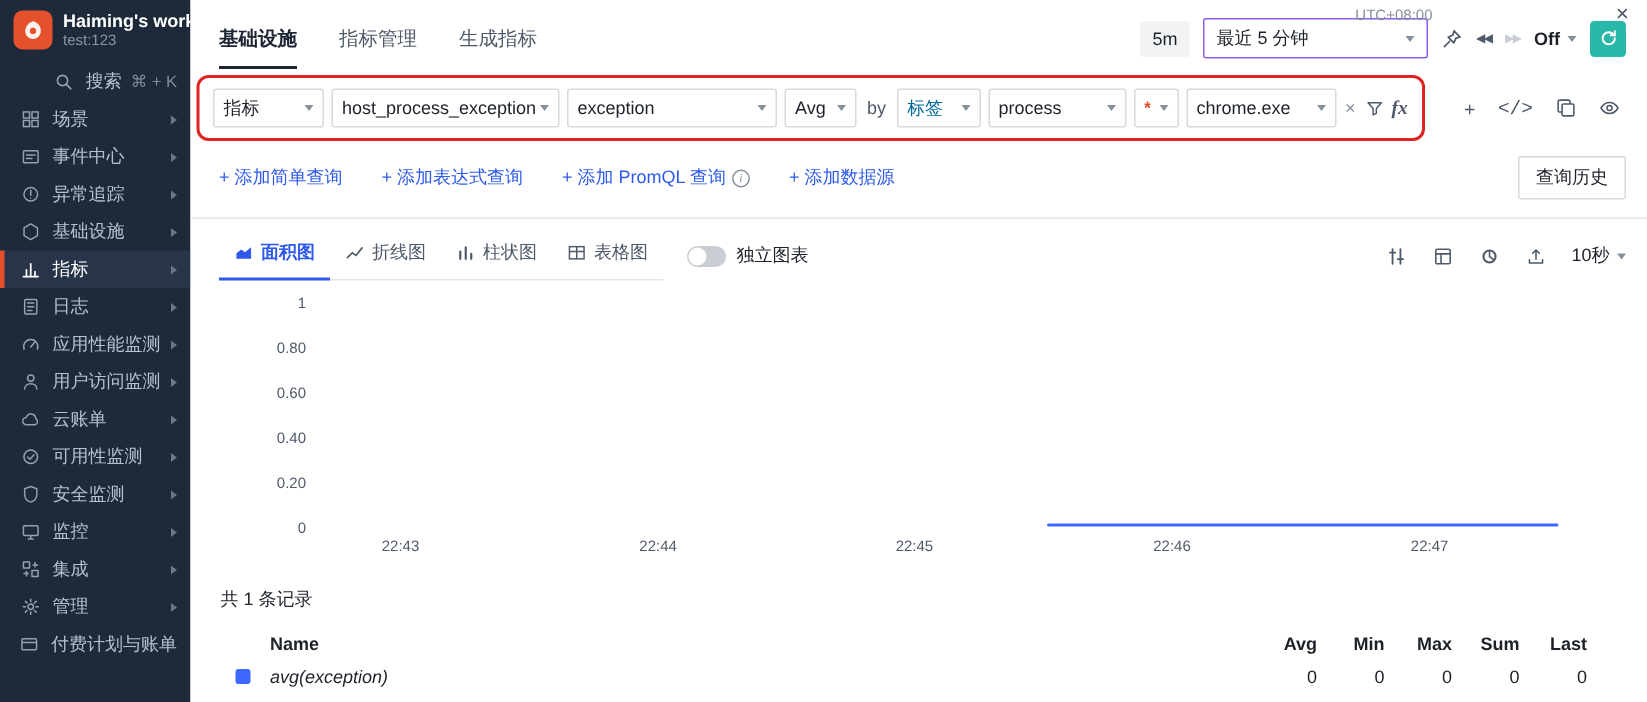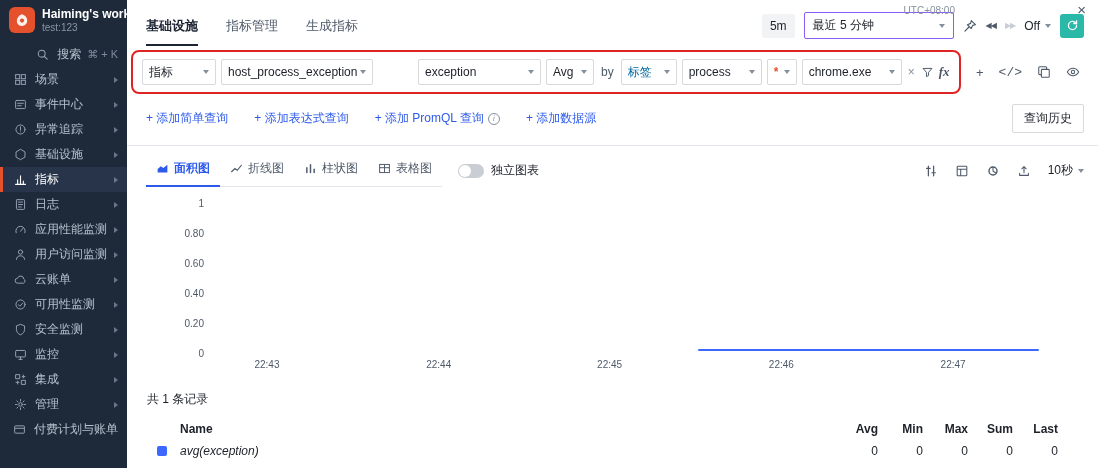--- a/index.html
+++ b/index.html
@@ -35,31 +35,31 @@
 
   .controls { display:flex; align-items:center; gap:9px; margin-bottom:7px; }
   .utc { position:absolute; top:5px; right:143px; font-size:10px; color:#86909c; }
   .quick-btn { background:#f2f3f5; border:none; border-radius:2px; font-size:12px; padding:5px 8px; color:#1d2129; cursor:pointer; font-family:inherit; }
   .time-box { display:flex; align-items:center; justify-content:space-between; border:1px solid #8b5cf6; border-radius:2px; padding:4px 8px; font-size:12px; color:#1d2129; width:150px; cursor:pointer; background:#fff; }
   .caret { width:0; height:0; border-left:3.5px solid transparent; border-right:3.5px solid transparent; border-top:4px solid #86909c; display:inline-block; }
   .icon-btn { color:#4e5969; display:flex; align-items:center; cursor:pointer; background:none; border:none; }
   .icon-btn svg { width:14px; height:14px; }
   .media { font-size:8px; letter-spacing:-1px; color:#4e5969; cursor:pointer; }
   .media.disabled { color:#c9cdd4; }
-  .off-select { display:flex; align-items:center; gap:5px; font-size:12px; color:#1d2129; cursor:pointer; }
+  .off-select { display:flex; align-items:center; gap:5px; font-size:12px; color:#1d2129; cursor:pointer;font-weight:bold; }
   .refresh-btn { width:24px; height:24px; border:none; border-radius:3px; background:var(--teal,#2ab8a8); color:#fff; display:flex; align-items:center; justify-content:center; cursor:pointer; }
   .refresh-btn svg { width:13px; height:13px; }
 
   
   .query-area { display:flex; align-items:center; justify-content:space-between; padding:4px 14px 0 4px; }
   .annotation-box { border:2px solid var(--annotation-red,#e02424); border-radius:8px; padding:7px 9px; display:inline-flex; align-items:center; gap:5px; }
   .sel { border:1px solid #d9d9d9; border-radius:2px; height:26px; display:flex; align-items:center; justify-content:space-between; padding:0 6px; font-size:12px; color:#1d2129; background:#fff; cursor:pointer; white-space:nowrap; overflow:hidden; }
   .sel .txt { overflow:hidden; text-overflow:ellipsis; }
-  .w-type{width:74px;} .w-metric{width:152px;} .w-field{width:123px;margin-left:40px;} .w-agg{width:48px;}
-  .w-tag{width:56px;} .w-group{width:80px;} .w-op{width:30px;} .w-val{width:100px;}
+  .w-type{width:74px;} .w-metric{width:152px;} .w-field{width:140px;} .w-agg{width:48px;}
+  .w-tag{width:56px;} .w-group{width:92px;} .w-op{width:30px;} .w-val{width:100px;}
   .by-label { font-size:12px; color:#4e5969; padding:0 2px; }
   .placeholder { color:#0369a1; }
   .op-star { color:var(--accent-orange,#e5512d); font-weight:700; }
   .x-remove { color:#86909c; font-size:12px; cursor:pointer; padding:0 1px; }
   .funnel, .fx { color:#4e5969; cursor:pointer; display:flex; align-items:center; }
   .funnel svg { width:13px; height:13px; }
   .fx { font-style:italic; font-family:"Liberation Serif",serif; font-size:13px; font-weight:700; }
   .query-icons { display:flex; align-items:center; gap:15px; color:#4e5969; padding-right:4px; }
   .query-icons .qi { cursor:pointer; display:flex; align-items:center; font-size:13px; }
   .query-icons svg { width:14px; height:14px; }

